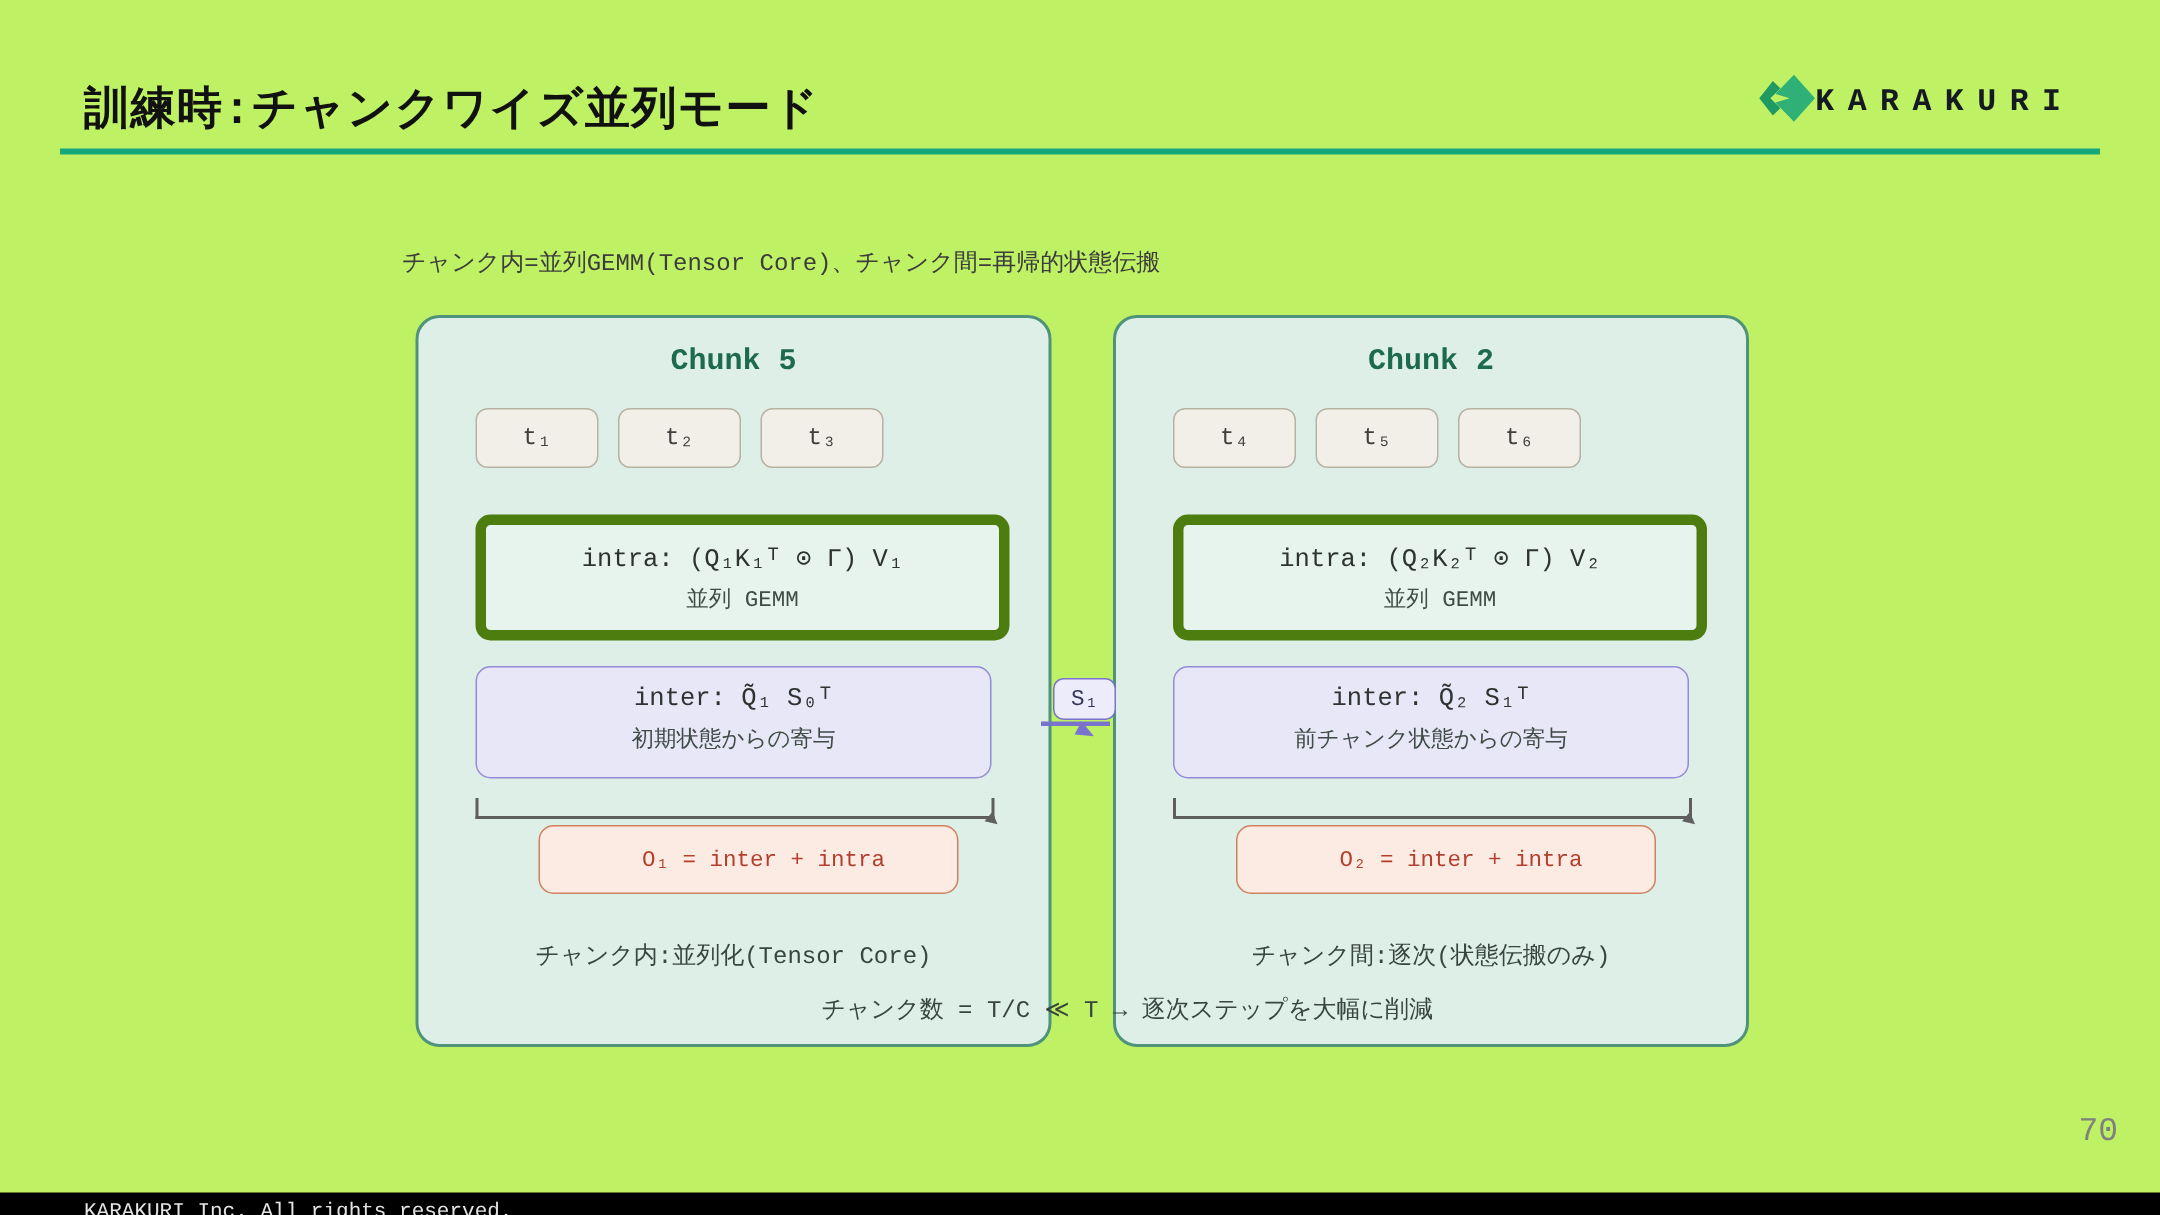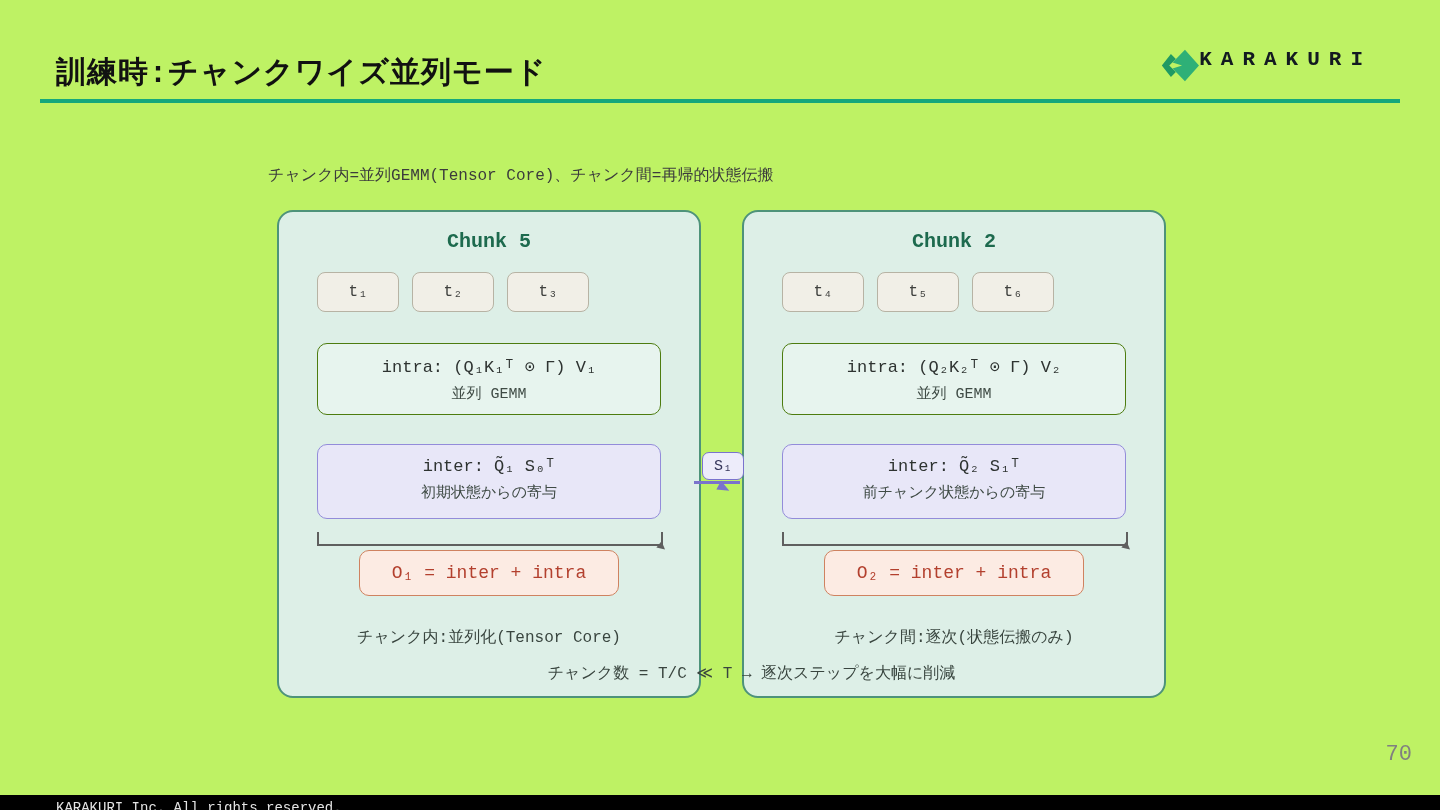--- a/index.html
+++ b/index.html
@@ -3,44 +3,44 @@
 <meta charset="utf-8">
 <style>
   html,body{margin:0;padding:0;background:#888;}
   .slide{
     position:relative;width:1440px;height:810px;background:#bef264;overflow:hidden;
     font-family:Liberation Mono, monospace;
   }
   
   .page-title{position:absolute;left:56px;top:52px;font-size:30px;font-weight:bold;color:#111;letter-spacing:1px;}
   .title-rule{position:absolute;left:40px;top:99px;width:1360px;height:4px;background:#14a87c;}
-  .logo{position:absolute;right:68px;top:48px;display:flex;}
+  .logo{position:absolute;right:57px;top:48px;display:flex;align-items:center;}
   .logo-text{font-size:21px;font-weight:bold;letter-spacing:9px;color:#131a21;}
   
   .diagram-caption{position:absolute;left:268px;top:165px;font-size:16px;color:#3c3c3c;}
   
   .chunk{position:absolute;top:210px;width:420px;height:484px;background:#ddefe7;border:2px solid #4e937a;border-radius:16px;}
   .chunk-1{left:277px;}
   .chunk-2{left:742px;}
   .chunk-title{position:absolute;top:18px;left:0;width:100%;text-align:center;font-size:20px;font-weight:bold;color:#1d6a4e;}
   .t-row{position:absolute;top:60px;left:38px;display:flex;gap:13px;}
   .t-box{width:80px;height:38px;background:#f1efe7;border:1px solid #b7b3a4;border-radius:8px;
          display:flex;align-items:center;justify-content:center;font-size:16px;color:#40413f;}
   .op-box{position:absolute;left:38px;width:342px;border-radius:10px;text-align:center;}
-  .intra-box{top:131px;height:70px;background:#e7f4ee;border:1px solid #4d7c0f;}
+  .intra-box{top:131px;height:70px;background:#e7f4ee;border:7px solid #4d7c0f;}
   .inter-box{top:232px;height:73px;background:#e8e7f8;border:1px solid #938cda;}
   .formula{margin-top:12px;font-size:17px;color:#2e3331;}
   .op-label{margin-top:7px;font-size:15px;color:#3f4b45;}
   .bracket{position:absolute;left:38px;top:320px;width:342px;height:12px;
            border-left:2px solid #5f5f5f;border-right:2px solid #5f5f5f;border-bottom:2px solid #5f5f5f;}
   .bracket::after{content:"";position:absolute;right:-5px;bottom:-7px;width:0;height:0;
            border-left:8px solid #5f5f5f;border-top:4px solid transparent;border-bottom:4px solid transparent;
            transform:rotate(40deg);}
   .o-box{position:absolute;left:80px;top:338px;width:258px;height:44px;background:#fcebe3;border:1.5px solid #cf8260;
-         border-radius:10px;display:flex;align-items:center;justify-content:center;font-size:18px;color:#b3402e;}
+         border-radius:10px;display:flex;align-items:center;justify-content:center;font-size:15px;color:#b3402e;padding-left:20px;}
   .chunk-caption{position:absolute;top:415px;left:0;width:100%;text-align:center;font-size:16px;color:#39453f;}
   
   .s1-line{position:absolute;left:694px;top:481px;width:46px;height:3px;background:#7a73cd;}
   .s1-arrowhead{position:absolute;left:718px;top:483px;width:0;height:0;
       border-left:12px solid #7a73cd;border-top:5px solid transparent;border-bottom:5px solid transparent;
       transform:rotate(28deg);}
   .s1-label{position:absolute;left:702px;top:452px;width:40px;height:26px;background:#edecfa;
       border:1.5px solid #7a73cd;border-radius:7px;display:flex;align-items:center;justify-content:center;
       font-size:15px;color:#35355a;}
   

